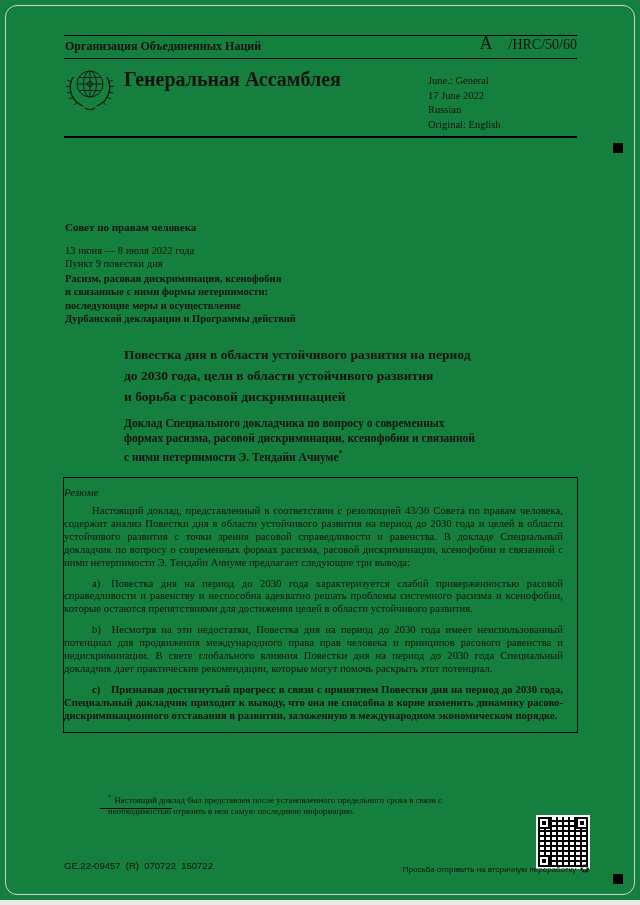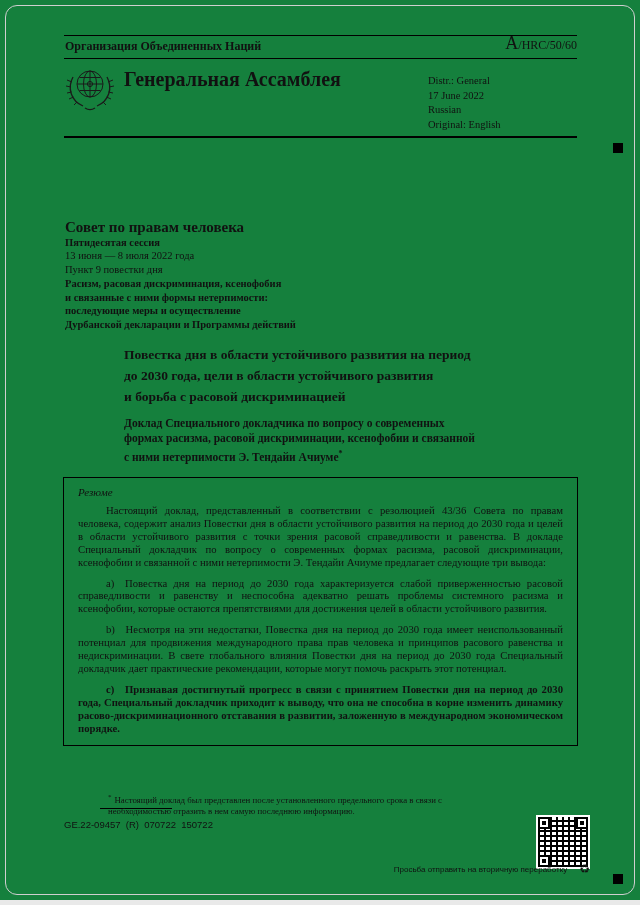--- a/index.html
+++ b/index.html
@@ -12,70 +12,70 @@
   .page-frame {
     position:absolute; inset:5px; border:1px solid #cfcfcf; border-radius:12px;
     pointer-events:none;
   }
   .hrule { position:absolute; left:64px; right:63px; border-top:1px solid #000; }
   .hrule.thick { border-top:2px solid #000; }
 
   .org-name { position:absolute; left:65px; top:39px; font-size:12px; font-weight:bold; }
   .doc-symbol { position:absolute; right:63px; top:33px; }
   .doc-symbol .big { font-size:18px; }
-  .doc-symbol .small { font-size:12px; }
+  .doc-symbol .small { font-size:14px;margin-left:16px; }
 
   .emblem { position:absolute; left:64px; top:64px; }
   .assembly-title { position:absolute; left:124px; top:68px; font-size:20px; font-weight:bold; }
   .distr-block { position:absolute; left:428px; top:74px; font-size:10.5px; line-height:14.5px; }
 
   .cutmark { position:absolute; width:10px; height:10px; background:#000; }
   .cutmark.top { right:17px; top:143px; }
   .cutmark.bottom { right:17px; top:874px; }
 
   .session-block { position:absolute; left:65px; top:221px; font-size:10.5px; line-height:13.5px; }
-  .session-block .council { font-size:15px; font-weight:bold; margin-bottom:1px; }
+  .session-block .council { font-size:11px; font-weight:bold; margin-bottom:9px; }
   .session-block .session-line { font-weight:bold; }
   .session-block .agenda-topic { font-weight:bold; white-space:pre-line; margin-top:1px; }
 
   .report-title {
     position:absolute; left:124px; top:344px; width:460px;
     font-size:13.5px; font-weight:bold; line-height:21px; white-space:pre-line;
   }
   .report-subtitle {
     position:absolute; left:124px; top:416px; width:470px;
     font-size:11.5px; font-weight:bold; line-height:15px;
   }
   .report-subtitle .txt { white-space:pre-line; }
   .report-subtitle sup { font-size:8px; }
 
   .summary-box {
     position:absolute; left:63px; top:477px; width:515px;
     border:1px solid #000; box-sizing:border-box;
-    padding:8px 14px 10px 14px;
+    padding:8px 14px 10px 0;
   }
   .summary-heading { font-style:italic; font-size:11px; margin:0 0 6px 0; }
   .summary-box p {
     margin:0 0 8px 0; font-size:10.7px; line-height:12.9px;
     text-align:justify; text-indent:28px;
   }
   .summary-box p:last-child { margin-bottom:0;font-weight:bold; }
 
   .footnote-rule { position:absolute; left:100px; top:808px; width:72px; border-top:1px solid #000; }
   .footnote { position:absolute; left:108px; top:792px; width:375px; font-size:8.8px; line-height:11px; }
   .footnote sup { font-size:7px; margin-right:3px; }
 
   .footer-ref {
-    position:absolute; left:64px; top:819px;
+    position:absolute; left:64px; top:860px;
     font-family:"Liberation Sans", sans-serif; font-size:9.5px; white-space:pre;
   }
   .recycle-line {
     position:absolute; right:50px; top:864px;
     font-family:"Liberation Sans", sans-serif; font-size:8px; color:#111;
-    display:flex; align-items:flex-end; gap:12px;margin-left:8px;
+    display:flex; align-items:flex-end; gap:3px;margin-left:8px;
   }
   .recycle-glyph { font-size:12px; line-height:10px; }
 
   .qr {
     position:absolute; right:52px; top:817px; width:50px; height:50px;
     background:
       repeating-linear-gradient(0deg, #000 0 2px, transparent 2px 5px),
       repeating-linear-gradient(90deg, #000 0 2px, #fff 2px 6px);
     outline:2px solid #fff;
   }
@@ -124,32 +124,31 @@
           <path d="M45 23 L50 22"></path>
           <path d="M44.5 28 L49 29"></path>
           <path d="M42.5 33 L47 35"></path>
           <path d="M39 38 L42 41"></path>
       </g>
     </svg>
   </div>
   <div class="assembly-title">Генеральная Ассамблея</div>
 
   <div class="distr-block">
-    <div>Distr.: General</div>
+    <div>June.: General</div>
     <div>17 June 2022</div>
     <div>Russian</div>
     <div>Original: English</div>
   </div>
 
   <div class="hrule thick" style="top:136px"></div>
   <div class="cutmark top"></div>
 
   <div class="session-block">
     <div class="council">Совет по правам человека</div>
-    <div class="session-line">Пятидесятая сессия</div>
     <div>13 июня — 8 июля 2022 года</div>
     <div>Пункт 9 повестки дня</div>
     <div class="agenda-topic">Расизм, расовая дискриминация, ксенофобия
 и связанные с ними формы нетерпимости:
 последующие меры и осуществление
 Дурбанской декларации и Программы действий</div>
   </div>
 
   <div class="report-title">Повестка дня в области устойчивого развития на период
 до 2030 года, цели в области устойчивого развития

